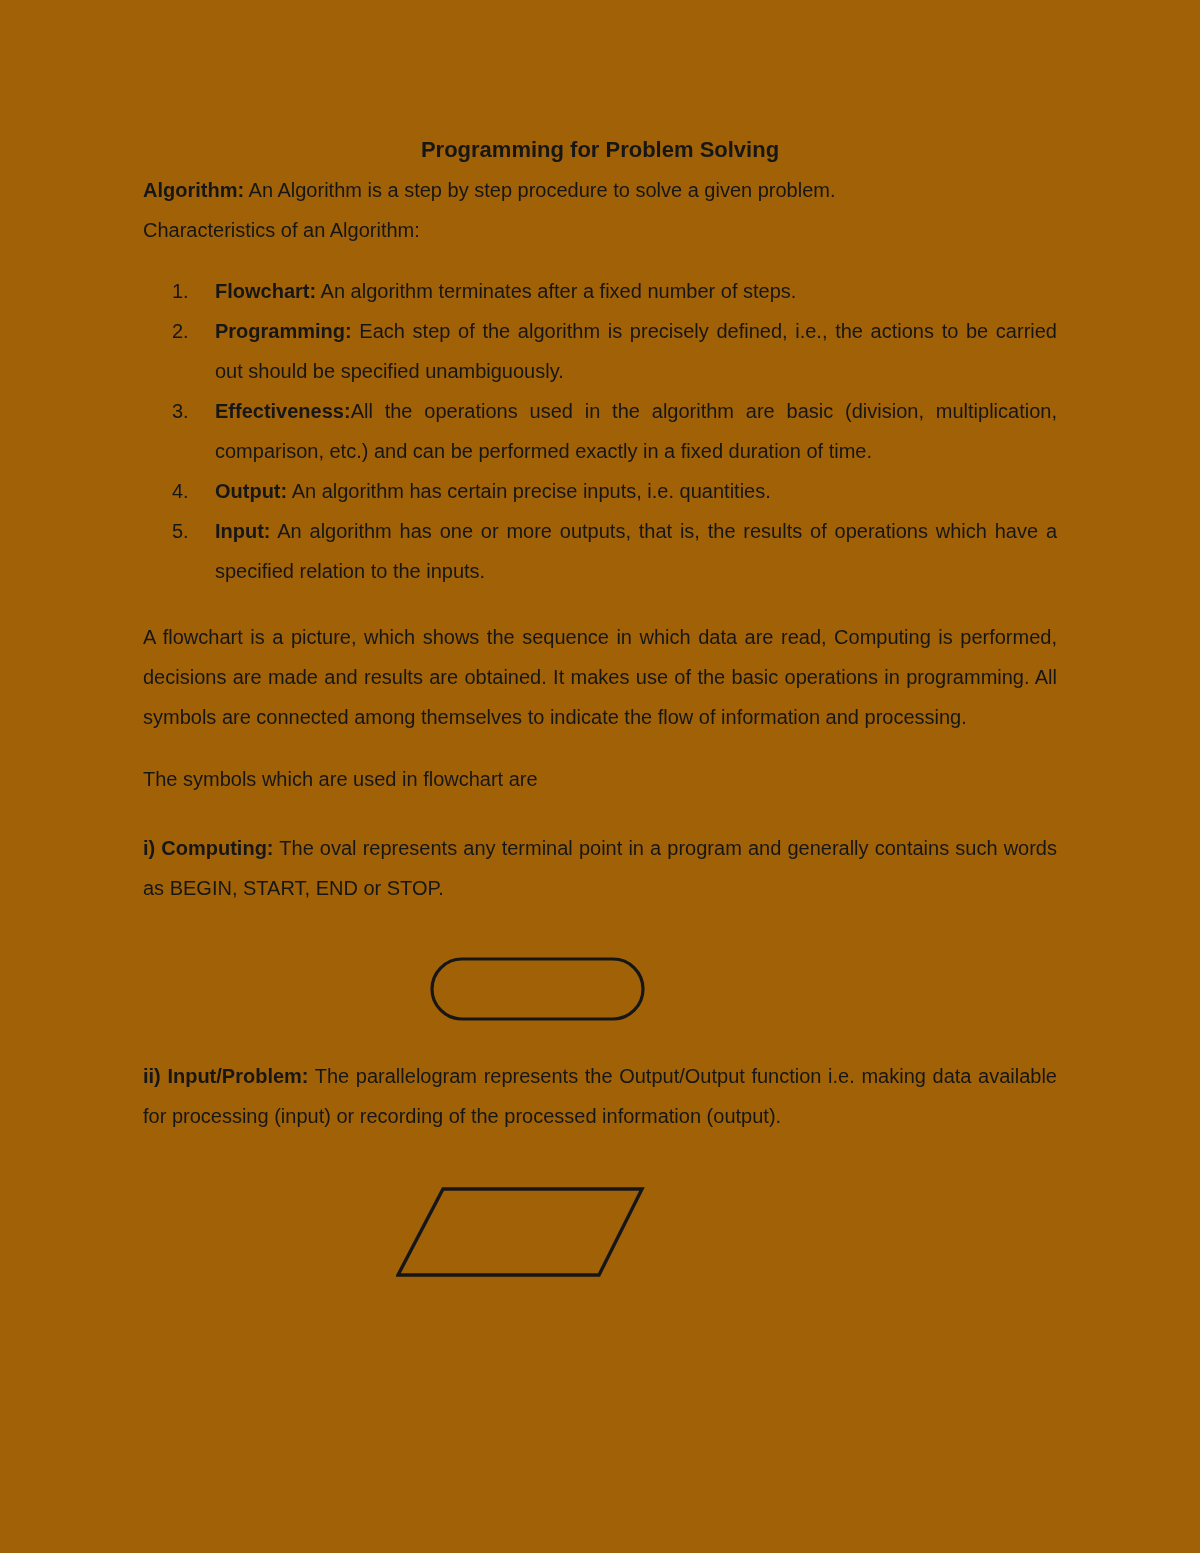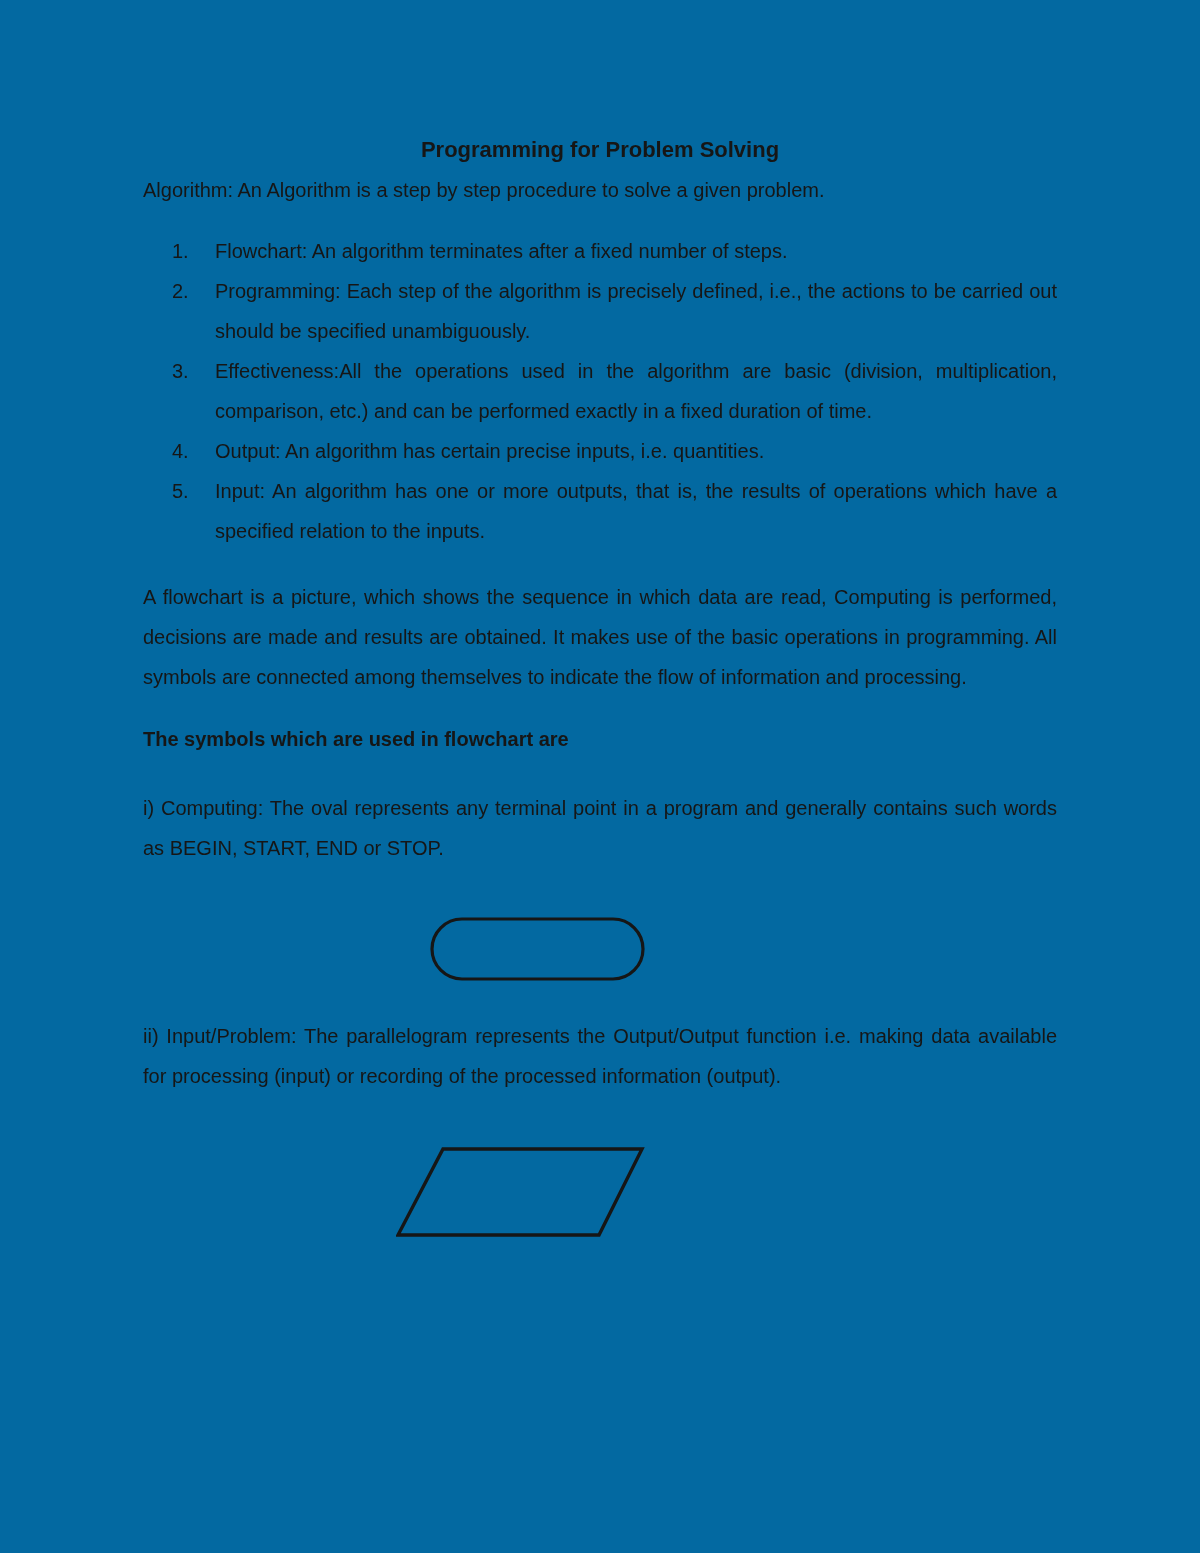--- a/index.html
+++ b/index.html
@@ -12,37 +12,37 @@
     height: 1553px;
     font-family: "Liberation Sans", "DejaVu Sans", sans-serif;
     color: #161616;
     overflow: hidden;
   }
   .page {
     box-sizing: border-box;
     width: 1200px;
     height: 1553px;
     padding: 130px 143px 0 143px;
-    background: #0369a1;
+    background: #a16207;
   }
   .doc-title {
     font-size: 22px;
     font-weight: bold;
     text-align: center;
     line-height: 40px;
     margin: 0;
   }
   p {
     font-size: 20px;
     line-height: 40px;
     margin: 0;
     text-align: justify;
   }
   .term {
-    font-weight: normal;
+    font-weight: bold;
   }
   ol.char-list {
     list-style: none;
     margin: 21px 0 0 0;
     padding: 0;
   }
   ol.char-list li {
     position: relative;
     font-size: 20px;
     line-height: 40px;
@@ -50,40 +50,41 @@
     text-align: justify;
   }
   ol.char-list .li-num {
     position: absolute;
     left: 29px;
     top: 0;
     font-weight: normal;
   }
   .p-flowchart      { margin-top: 26px; }
   .p-flow-desc      { margin-top: 26px; }
-  .p-symbols-intro  { margin-top: 22px; font-weight: bold; }
+  .p-symbols-intro  { margin-top: 22px; }
   .p-terminal       { margin-top: 29px; }
   .p-io             { margin-top: 35px; }
   .shape-row {
     margin: 0;
     font-size: 0;
     line-height: 0;
   }
   .shape-terminal { margin-top: 49px; margin-left: 287px; }
   .shape-io       { margin-top: 51px; margin-left: 253px; }
 </style>
 </head>
 <body>
 
 <div class="page">
 
   <h1 class="doc-title">Programming for Problem Solving</h1>
 
   <p class="p-intro"><span class="term">Algorithm:</span><span> An Algorithm is a step by step procedure to solve a given problem.</span></p>
 
+  <p class="p-characteristics">Characteristics of an Algorithm:</p>
 
   <ol class="char-list">
     <li><span class="li-num">1.</span><span class="term">Flowchart:</span><span>  An algorithm terminates after a fixed number of steps.</span></li>
     <li><span class="li-num">2.</span><span class="term">Programming:</span><span> Each step of the algorithm is precisely defined, i.e., the actions to be carried out should be specified unambiguously.</span></li>
     <li><span class="li-num">3.</span><span class="term">Effectiveness:</span><span>All the operations used in the algorithm are basic (division, multiplication, comparison, etc.) and can be performed exactly in a fixed duration of time.</span></li>
     <li><span class="li-num">4.</span><span class="term">Output:</span><span> An algorithm has certain precise inputs, i.e. quantities.</span></li>
     <li><span class="li-num">5.</span><span class="term">Input:</span><span> An algorithm has one or more outputs, that is, the results of operations which have a specified relation to the inputs.</span></li>
   </ol>
 
 

